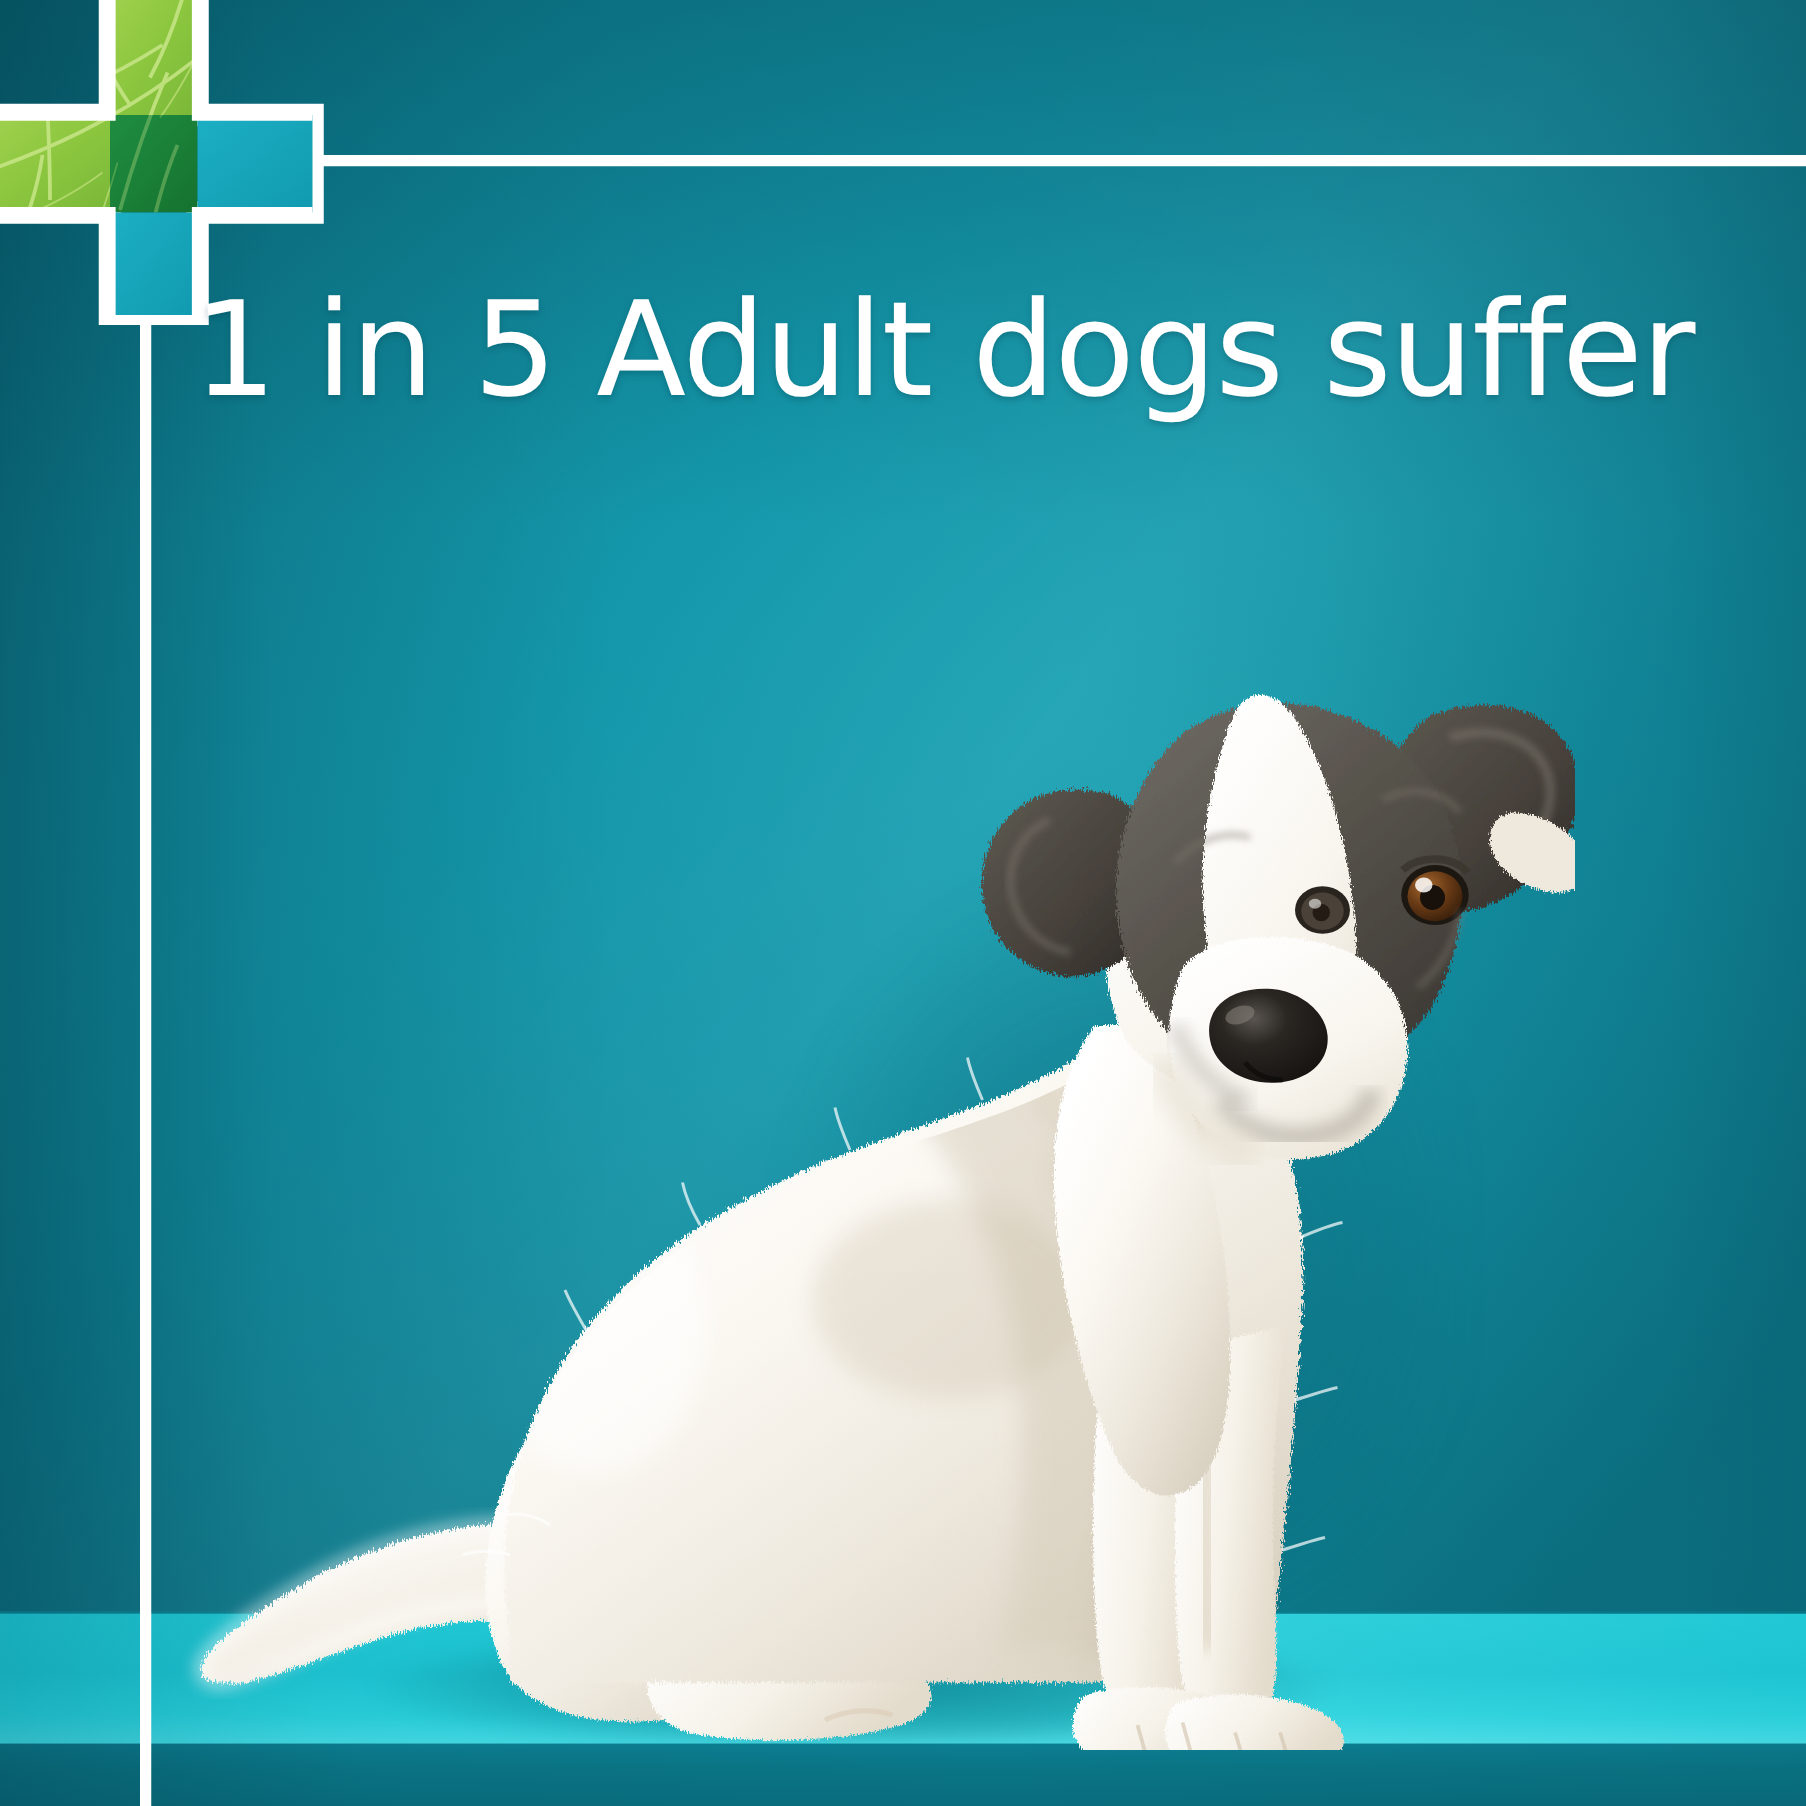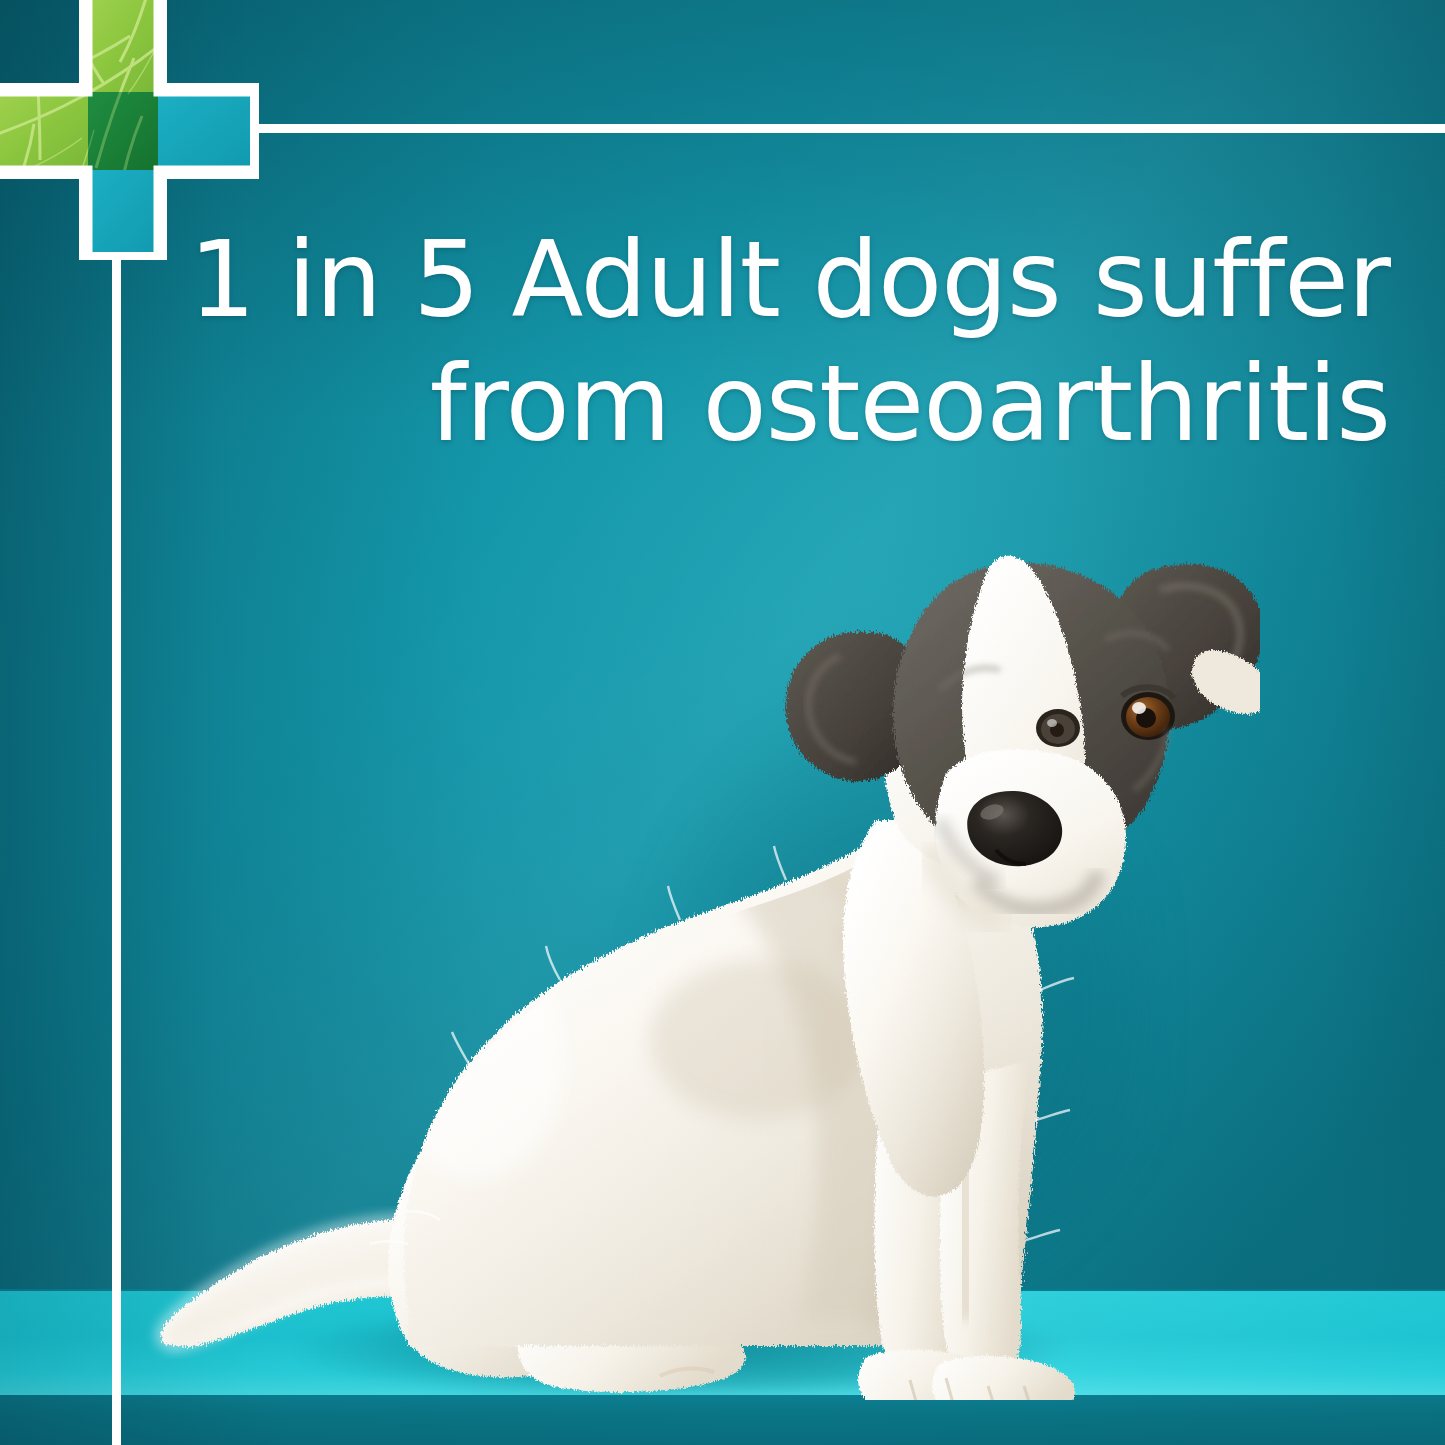--- a/index.html
+++ b/index.html
@@ -100,21 +100,21 @@
     text-align:center;
     color:#ffffff;
     font-family:"DejaVu Sans","Liberation Sans",sans-serif;
     font-weight:400;
     font-size:105px;
     line-height:1.12;
     letter-spacing:-1px;
     text-shadow:0 2px 5px rgba(3,60,74,.30);
     pointer-events:none;
   }
-  .headline .ln{display:block;white-space:nowrap;text-align:right;}
+  .headline .ln{display:block;white-space:nowrap;}
   .headline .ln2{margin-top:6px;}
 </style>
 </head>
 <body>
 
 <div id="stage">
 
   <div class="bg-base"></div>
   <div class="bg-diag"></div>
   <div class="bg-vig"></div>
@@ -427,16 +427,15 @@
         <path d="M88 -10 L88 92 L-10 92"></path>
         <path d="M158 -10 L158 92 L250 92"></path>
         <path d="M-10 170 L88 170 L88 252"></path>
         <path d="M250 170 L158 170 L158 252"></path>
       </g>
     </svg>
   </div>
 
   <div class="headline">
     <span class="ln ln1">1 in 5 Adult dogs suffer</span>
-    <span class="ln ln2">from osteoarthritis</span>
   </div>
 
 </div>
 
 </body></html>

